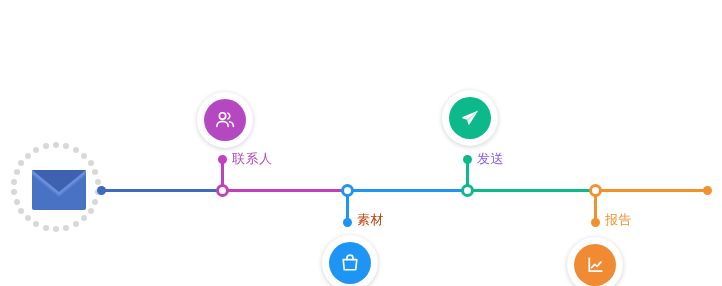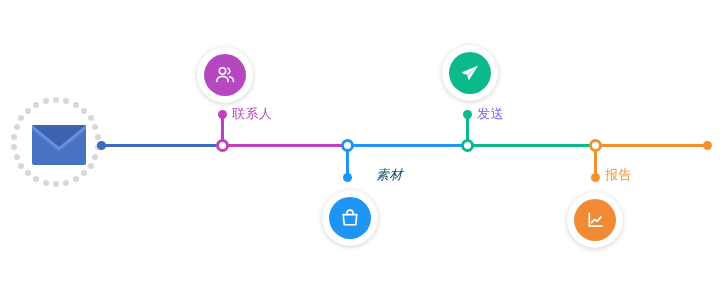--- a/index.html
+++ b/index.html
@@ -11,20 +11,21 @@
     height: 286px;
     background: #ffffff;
     font-family: "Liberation Sans", "DejaVu Sans", sans-serif;
     overflow: hidden;
   }
 
   #timeline-diagram {
     position: relative;
     width: 722px;
     height: 224px;
+    margin-top: 45px;
   }
 
   
   .start-node {
     position: absolute;
     left: 14px;
     top: 100px;
     width: 90px;
     height: 90px;
   }
@@ -194,21 +195,21 @@
         <path d="M3.8 18.4c0-3.1 2.6-5 5.7-5s5.7 1.9 5.7 5"></path>
         <path d="M15 5.2a3.2 3.2 0 0 1 0 5.8"></path>
         <path d="M16.6 13.8c2.3.5 3.8 2.2 3.8 4.6"></path>
       </svg>
     </div>
   </div>
 
   <div class="stem" style="left:346px; top:146px; height:31px; background:#1e95f5;"></div>
   <div class="stem-dot" style="left:343px; top:173px; background:#1e95f5;"></div>
   <div class="rail-ring" style="left:341px; border-color:#1e95f5;"></div>
-  <div class="node-label" style="left:376px; top:166px; color:#0c4a6e;font-style:italic;">素材</div>
+  <div class="node-label" style="left:357px; top:166px; color:#c2410c;">素材</div>
   <div class="badge" style="left:322px; top:190px;">
     <div class="badge-inner" style="background:#1e95f5;">
       <svg width="24" height="24" viewBox="0 0 24 24" fill="none" stroke="#ffffff" stroke-width="1.6" stroke-linecap="round" stroke-linejoin="round">
         <path d="M5.2 8.6h13.6l-1.1 10.2H6.3z"></path>
         <path d="M8.9 8.6V7.2a3.1 3.1 0 0 1 6.2 0v1.4"></path>
       </svg>
     </div>
   </div>
 
   <div class="stem" style="left:466px; top:114px; height:31px; background:#0cb98b;"></div>

